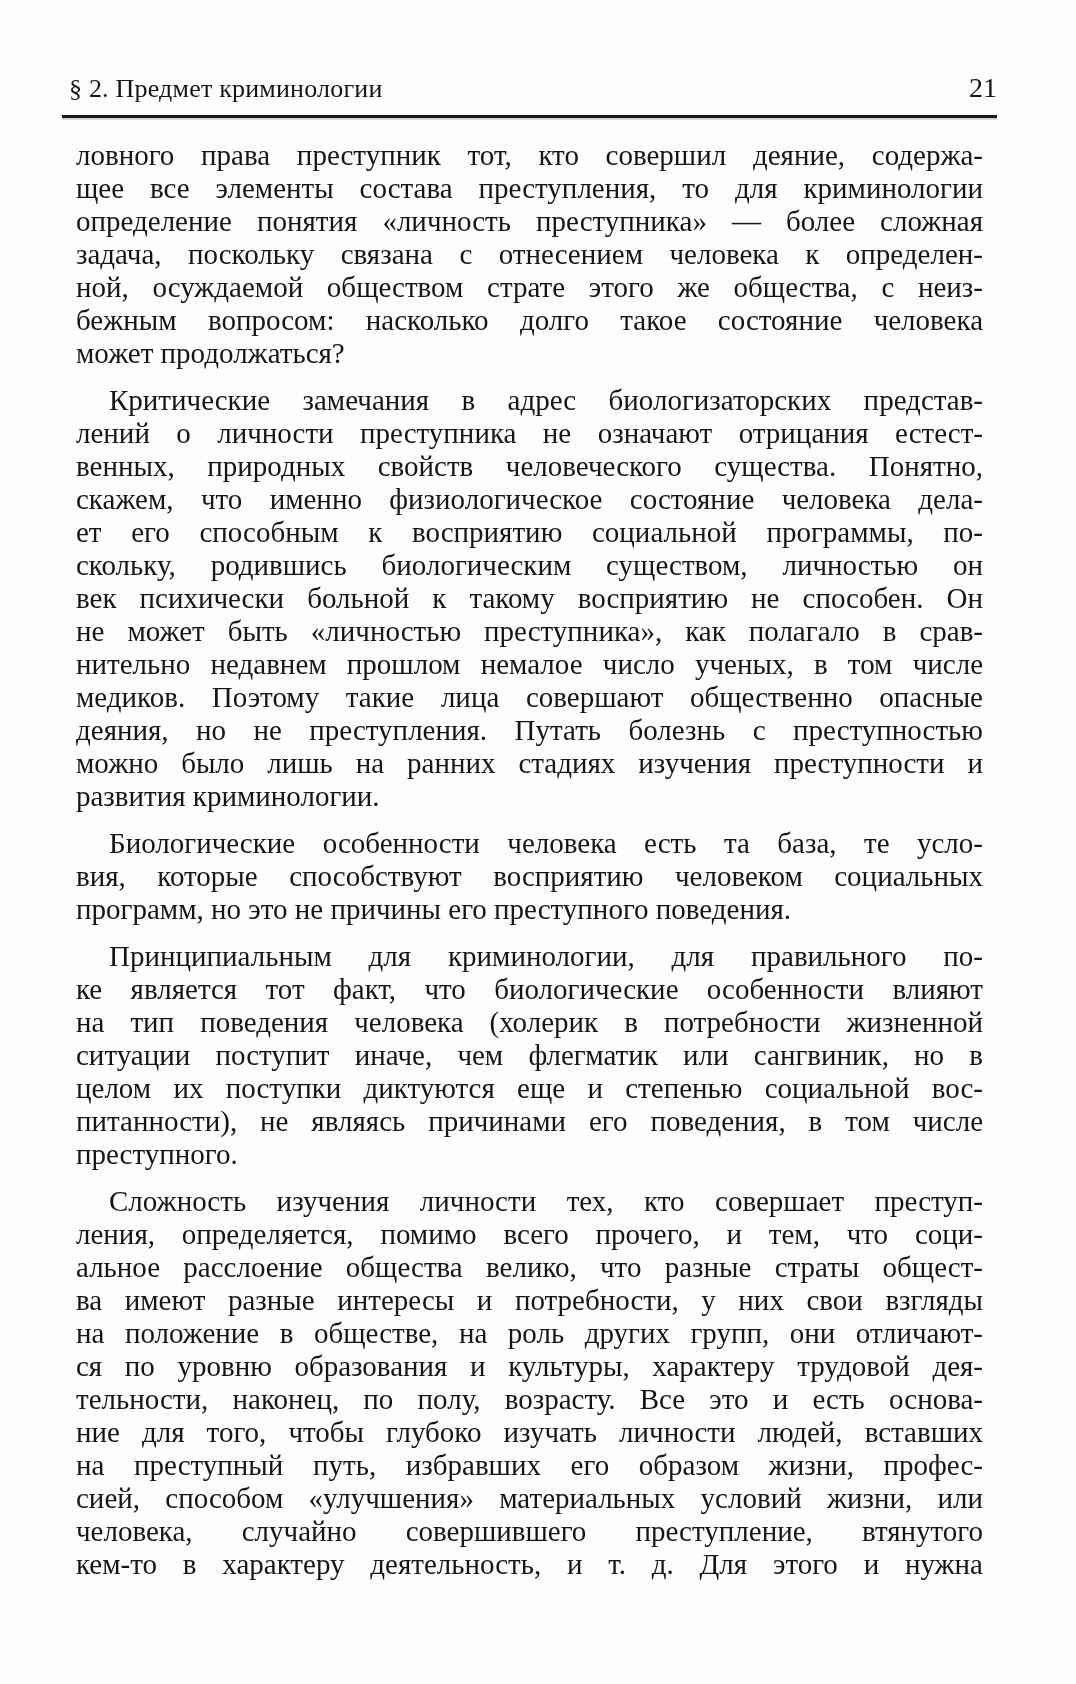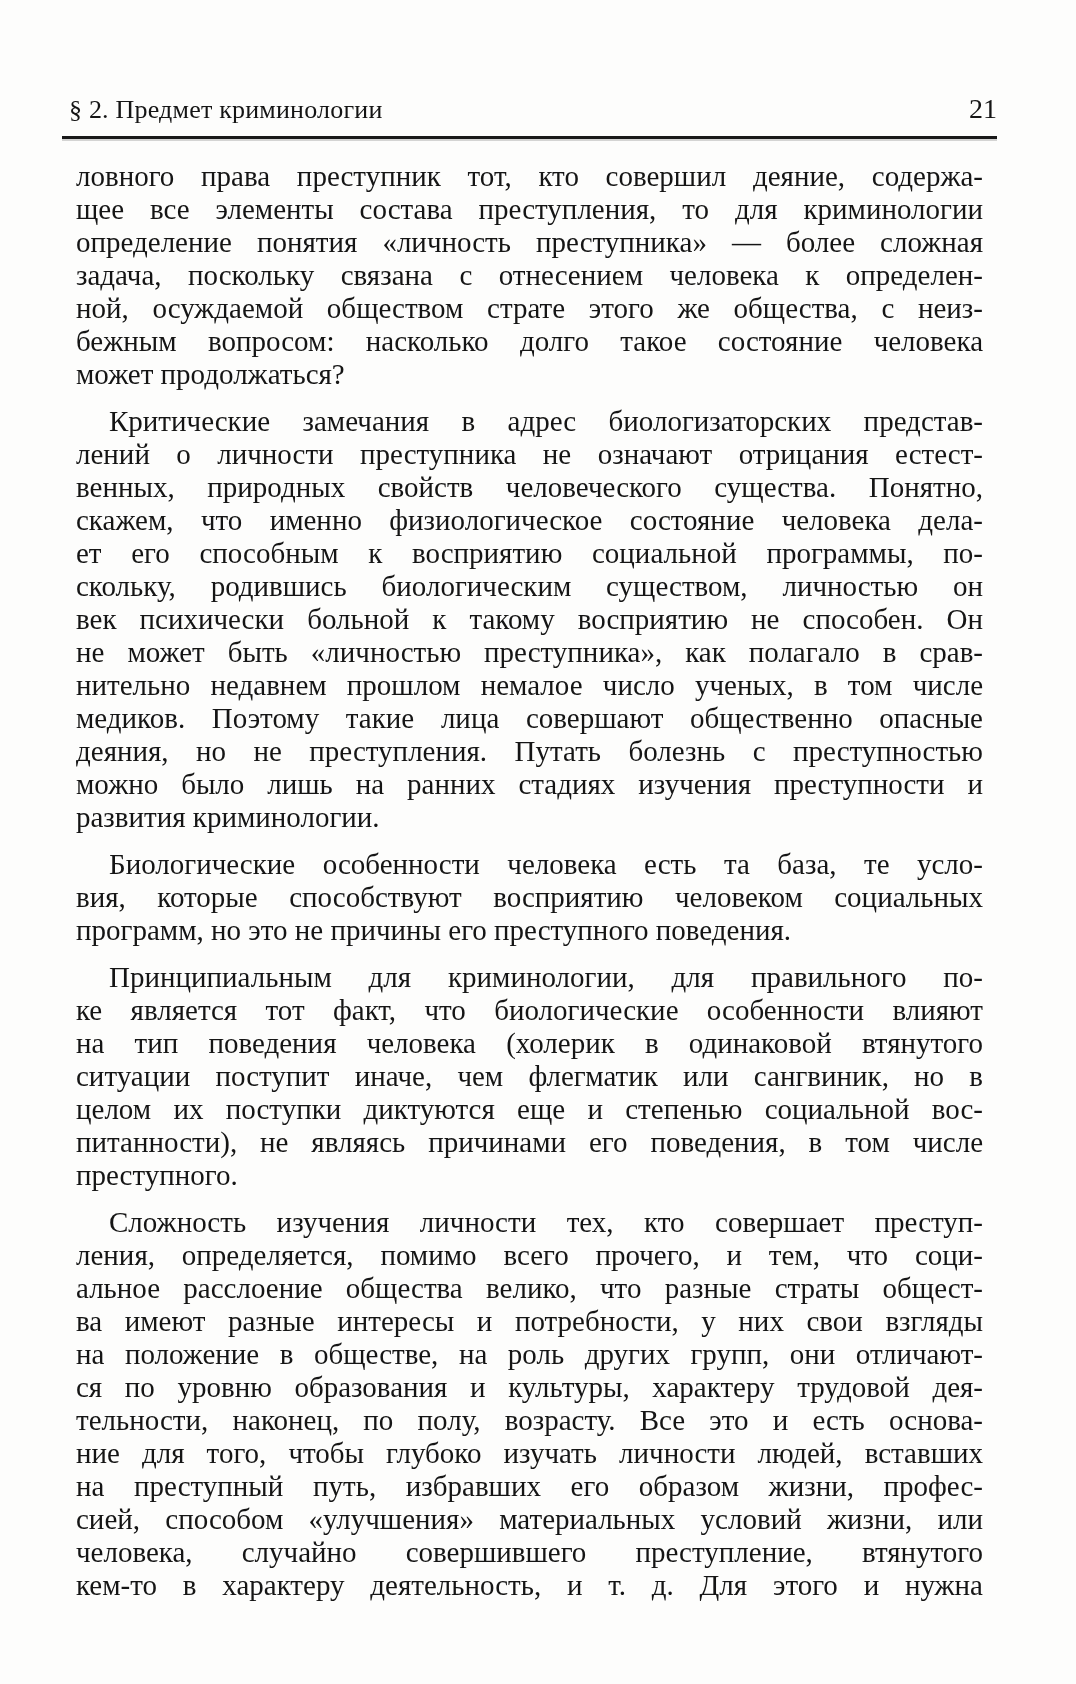--- a/index.html
+++ b/index.html
@@ -8,21 +8,21 @@
     background: #ffffff;
   }
   .page {
     position: relative;
     box-sizing: border-box;
     width: 1076px;
     height: 1684px;
     background: #fdfdfc;
     color: #151515;
     font-family: "Liberation Serif", "DejaVu Serif", serif;
-    padding: 77px 79px 0 62px;
+    padding: 56px 79px 0 62px;
     overflow: hidden;
   }
   .running-head {
     display: flex;
     justify-content: space-between;
     align-items: baseline;
     font-size: 26px;
     line-height: 32px;
   }
   .running-head .title {
@@ -94,21 +94,21 @@
         <div class="line last">развития криминологии.</div>
       </div>
       <div class="para">
         <div class="line indent">Биологические особенности человека есть та база, те усло-</div>
         <div class="line">вия, которые способствуют восприятию человеком социальных</div>
         <div class="line last">программ, но это не причины его преступного поведения.</div>
       </div>
       <div class="para">
         <div class="line indent">Принципиальным для криминологии, для правильного по-</div>
         <div class="line">ке является тот факт, что биологические особенности влияют</div>
-        <div class="line">на тип поведения человека (холерик в одинаковой втянутого</div>
+        <div class="line">на тип поведения человека (холерик в потребности жизненной</div>
         <div class="line">ситуации поступит иначе, чем флегматик или сангвиник, но в</div>
         <div class="line">целом их поступки диктуются еще и степенью социальной вос-</div>
         <div class="line">питанности), не являясь причинами его поведения, в том числе</div>
         <div class="line last">преступного.</div>
       </div>
       <div class="para">
         <div class="line indent">Сложность изучения личности тех, кто совершает преступ-</div>
         <div class="line">ления, определяется, помимо всего прочего, и тем, что соци-</div>
         <div class="line">альное расслоение общества велико, что разные страты общест-</div>
         <div class="line">ва имеют разные интересы и потребности, у них свои взгляды</div>

